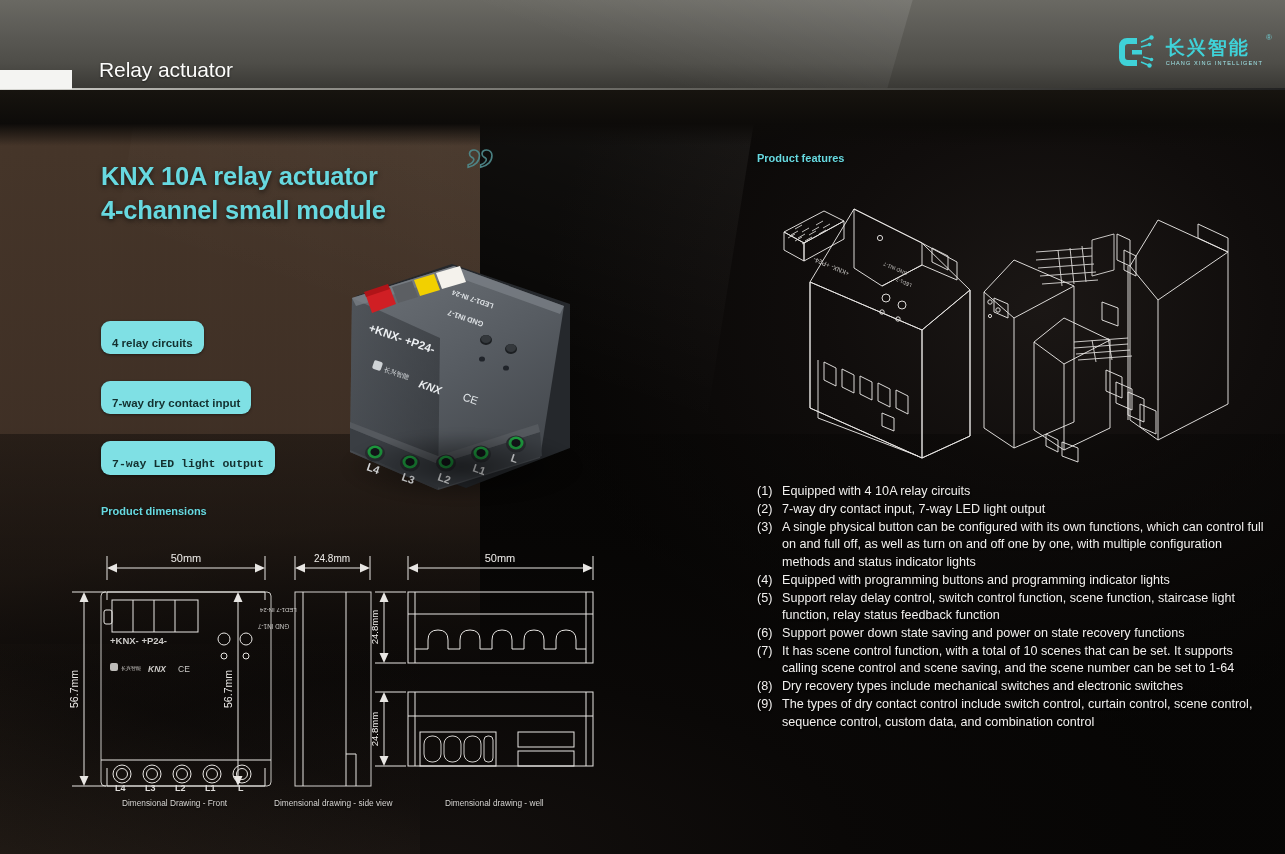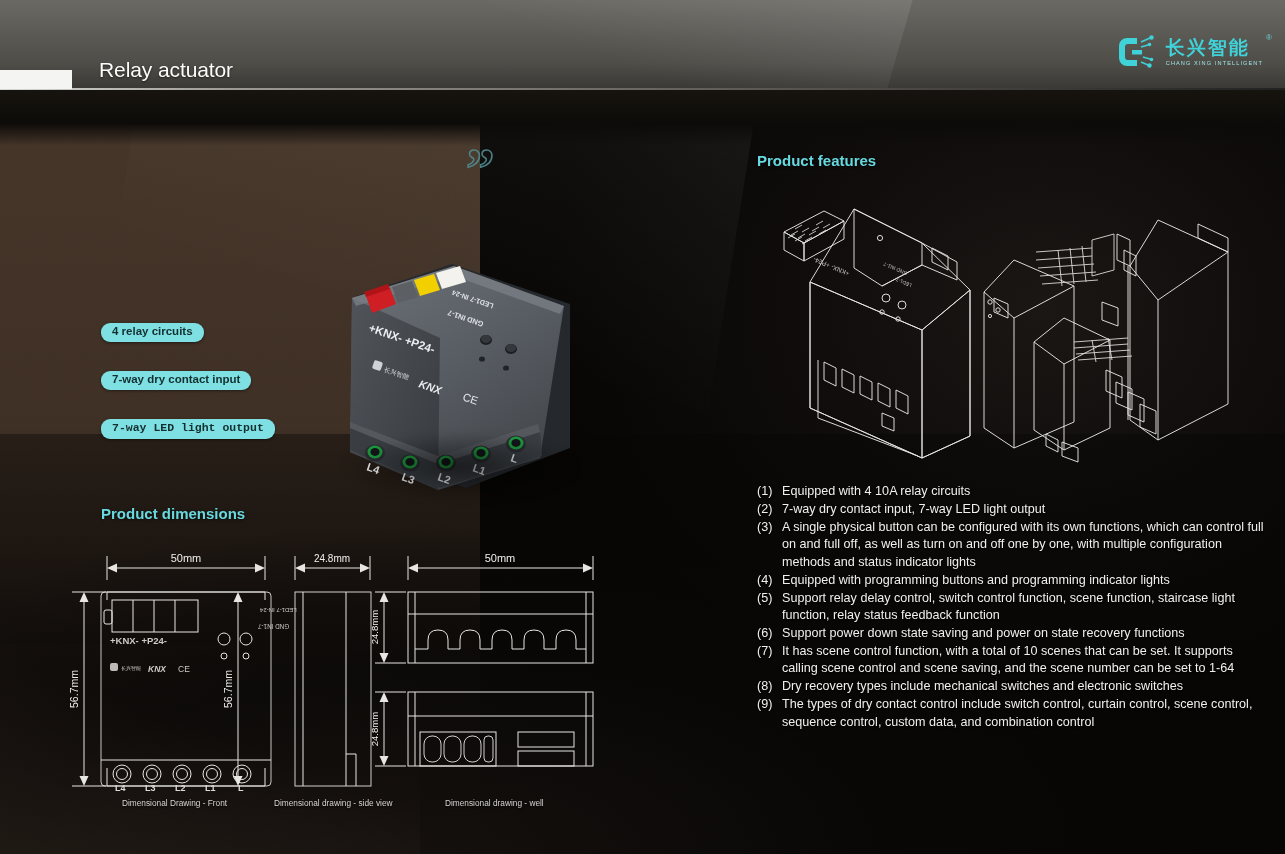--- a/index.html
+++ b/index.html
@@ -106,42 +106,42 @@
     font-family: "Liberation Serif", serif;
     opacity: 0.92;
   }
 
   .badges { position: absolute; left: 101px; top: 321px; }
   .badge {
     display: inline-block;
     background: #7fe0e4;
     color: #13302f;
     font-size: 11.5px; font-weight: bold;
-    padding: 2px 11px 5px;
+    padding: 16px 11px 5px;
     border-radius: 9px;
     margin-bottom: 27px;
     box-shadow: 0 1px 3px rgba(0,0,0,0.45);
     white-space: nowrap;
   }
   .badge:last-child { margin-bottom: 12px; font-family: Liberation Mono, monospace; }
 
   
   .product-photo {
     position: absolute; left: 334px; top: 252px; width: 252px; height: 248px;
   }
   .pp-shadow {
     position: absolute; left: 10px; top: 180px; width: 235px; height: 70px;
     background: radial-gradient(ellipse at 50% 50%, rgba(0,0,0,0.55) 0%, rgba(0,0,0,0) 72%);
     filter: blur(3px);
   }
 
   
   .sec-heading {
     position: absolute;
-    font-size: 15px; font-weight: bold; color: #67d9e0;
+    font-size: 11px; font-weight: bold; color: #67d9e0;
     text-shadow: 0 1px 3px rgba(0,0,0,0.6);
   }
   #dims-heading { left: 101px; top: 505px; }
   #features-heading { left: 757px; top: 152px; }
 
   
   .dims { position: absolute; left: 60px; top: 548px; width: 540px; height: 270px; }
   .dim-caption {
     position: absolute; font-size: 8.3px; color: #d7d5d2; white-space: nowrap;
     text-shadow: 0 1px 2px rgba(0,0,0,0.8);
@@ -195,20 +195,24 @@
       <circle cx="34.5" cy="26.5" r="1.8" fill="#3fd2d8"></circle>
       <circle cx="32.5" cy="32.5" r="2.2" fill="#3fd2d8"></circle>
     </svg>
     <div class="logo-text">
       <div class="logo-cn">长兴智能</div>
       <div class="logo-en">CHANG XING INTELLIGENT</div>
       <div class="logo-reg">®</div>
     </div>
   </div>
 
+  <div class="hero-title">
+    <div>KNX 10A relay actuator</div>
+    <div>4-channel small module</div>
+  </div>
   <div class="quote-deco">”</div>
 
   <div class="badges">
     <div class="badge">4 relay circuits</div><br>
     <div class="badge">7-way dry contact input</div><br>
     <div class="badge">7-way LED light output</div>
   </div>
 
   <div class="product-photo">
     <div class="pp-shadow"></div>

